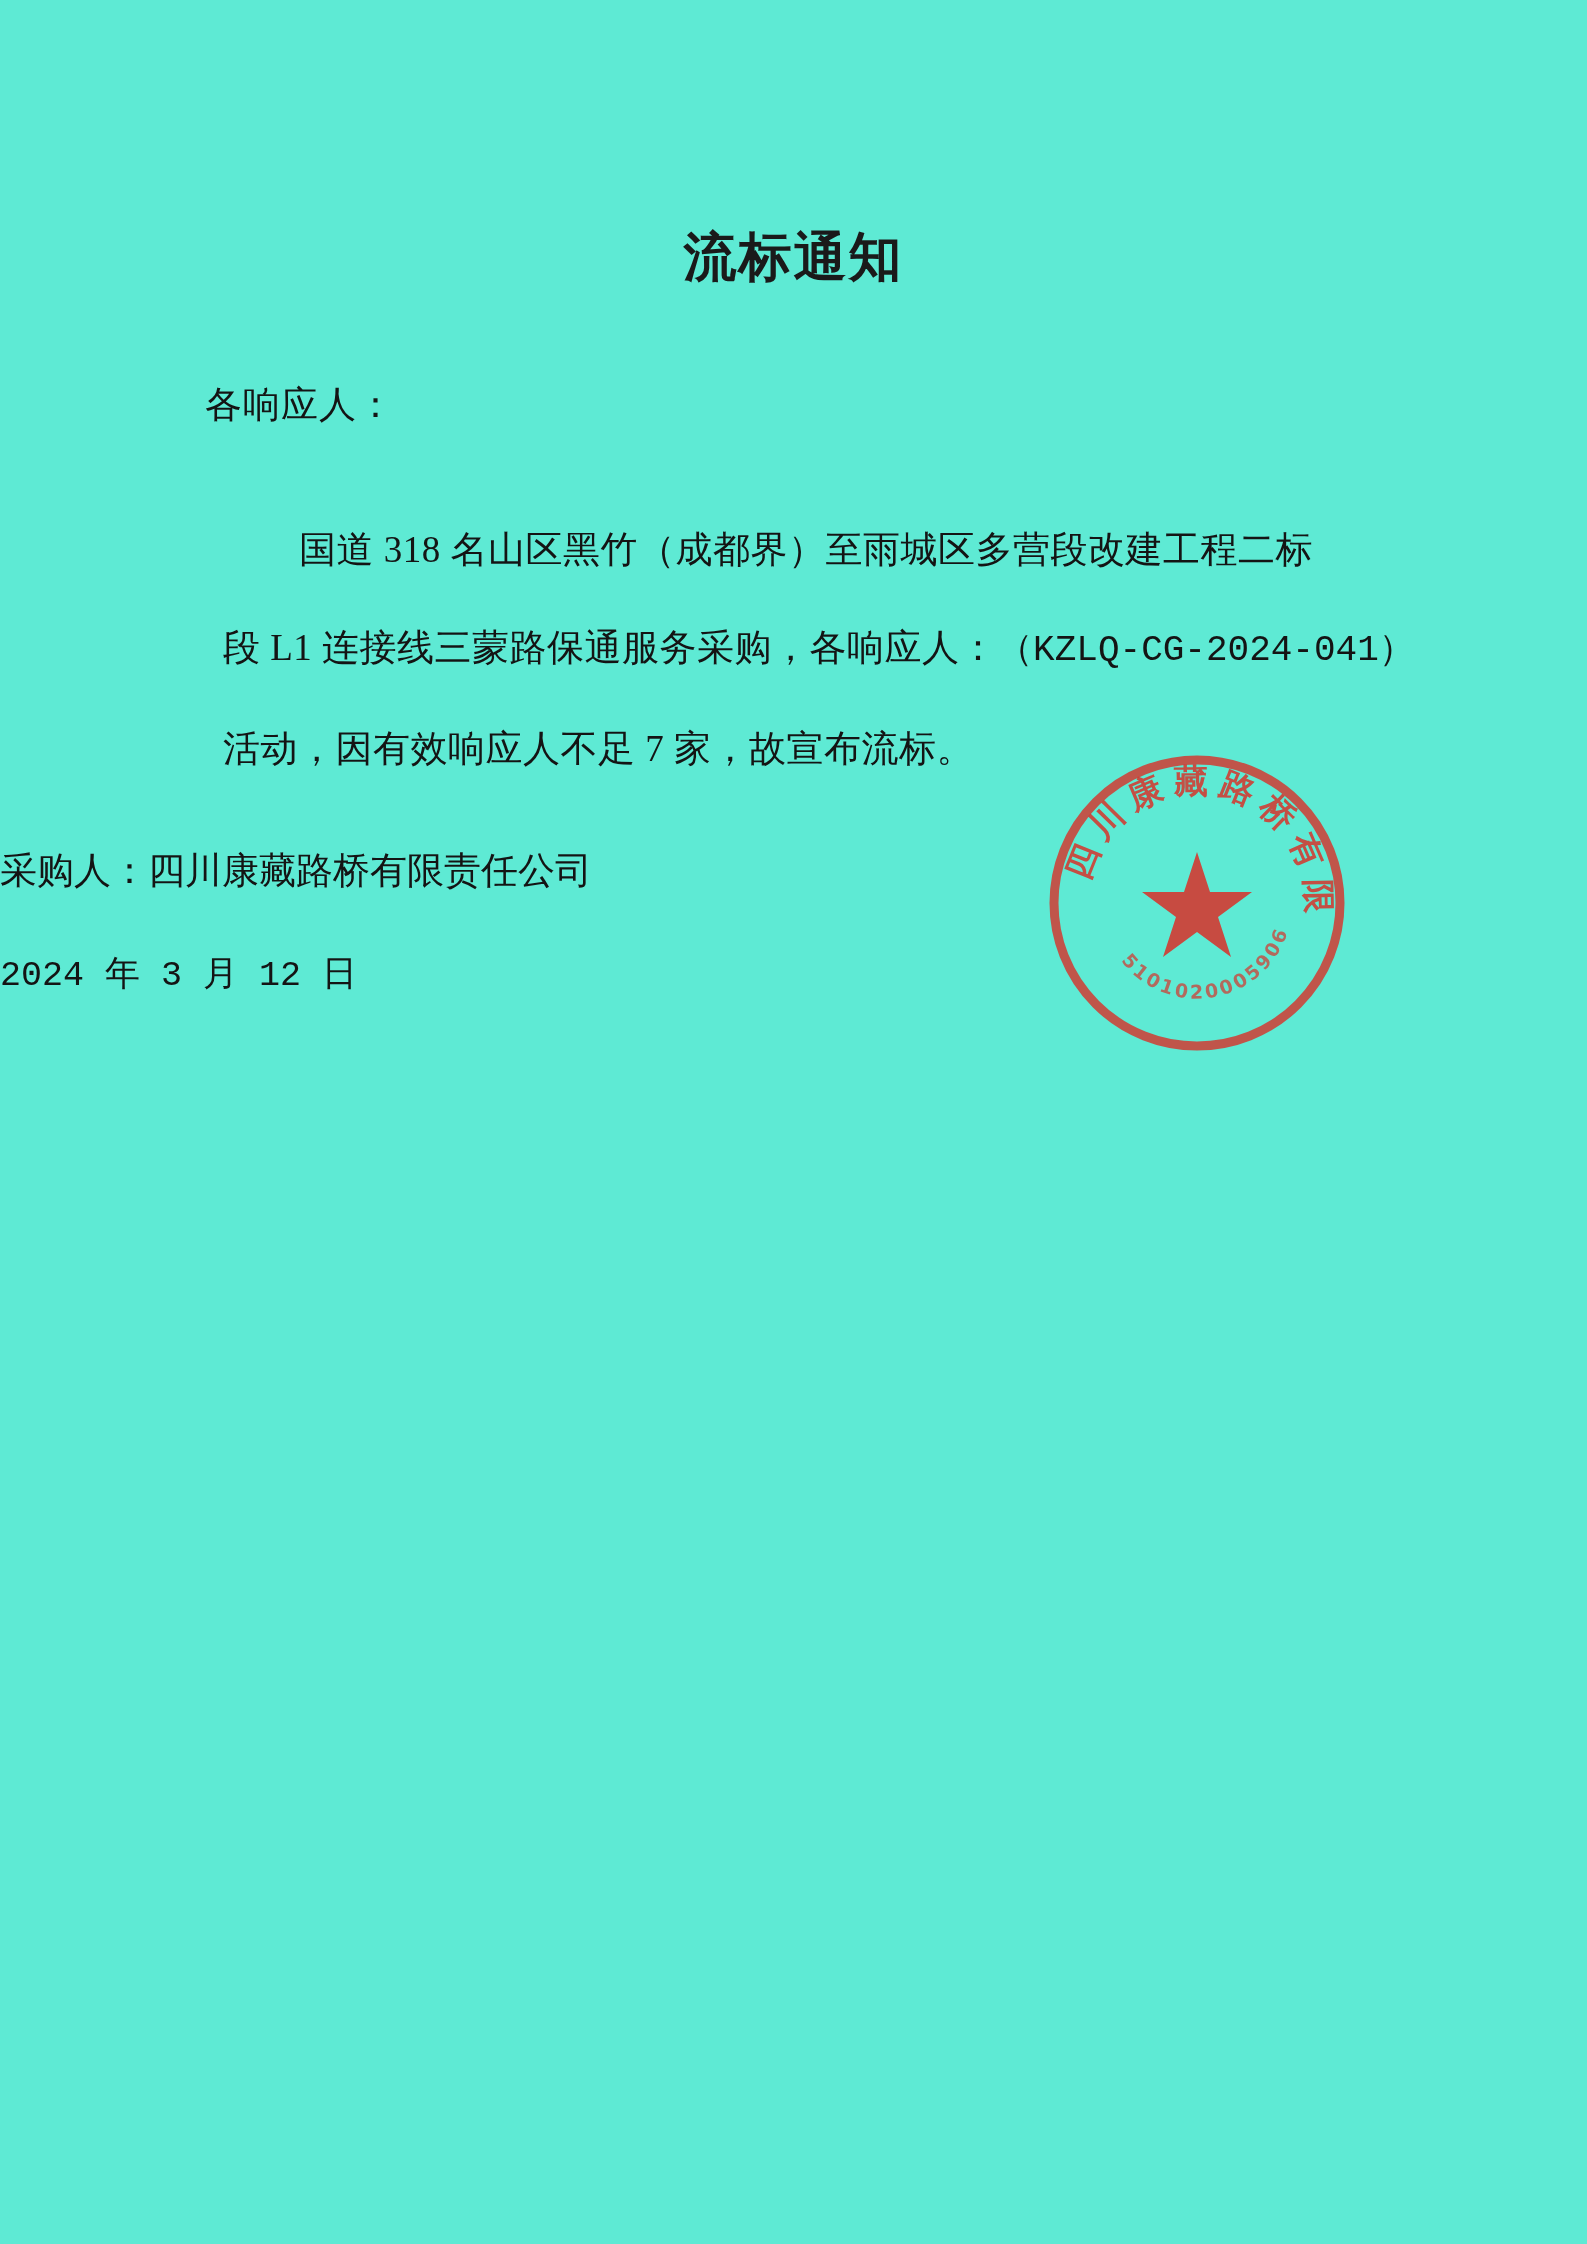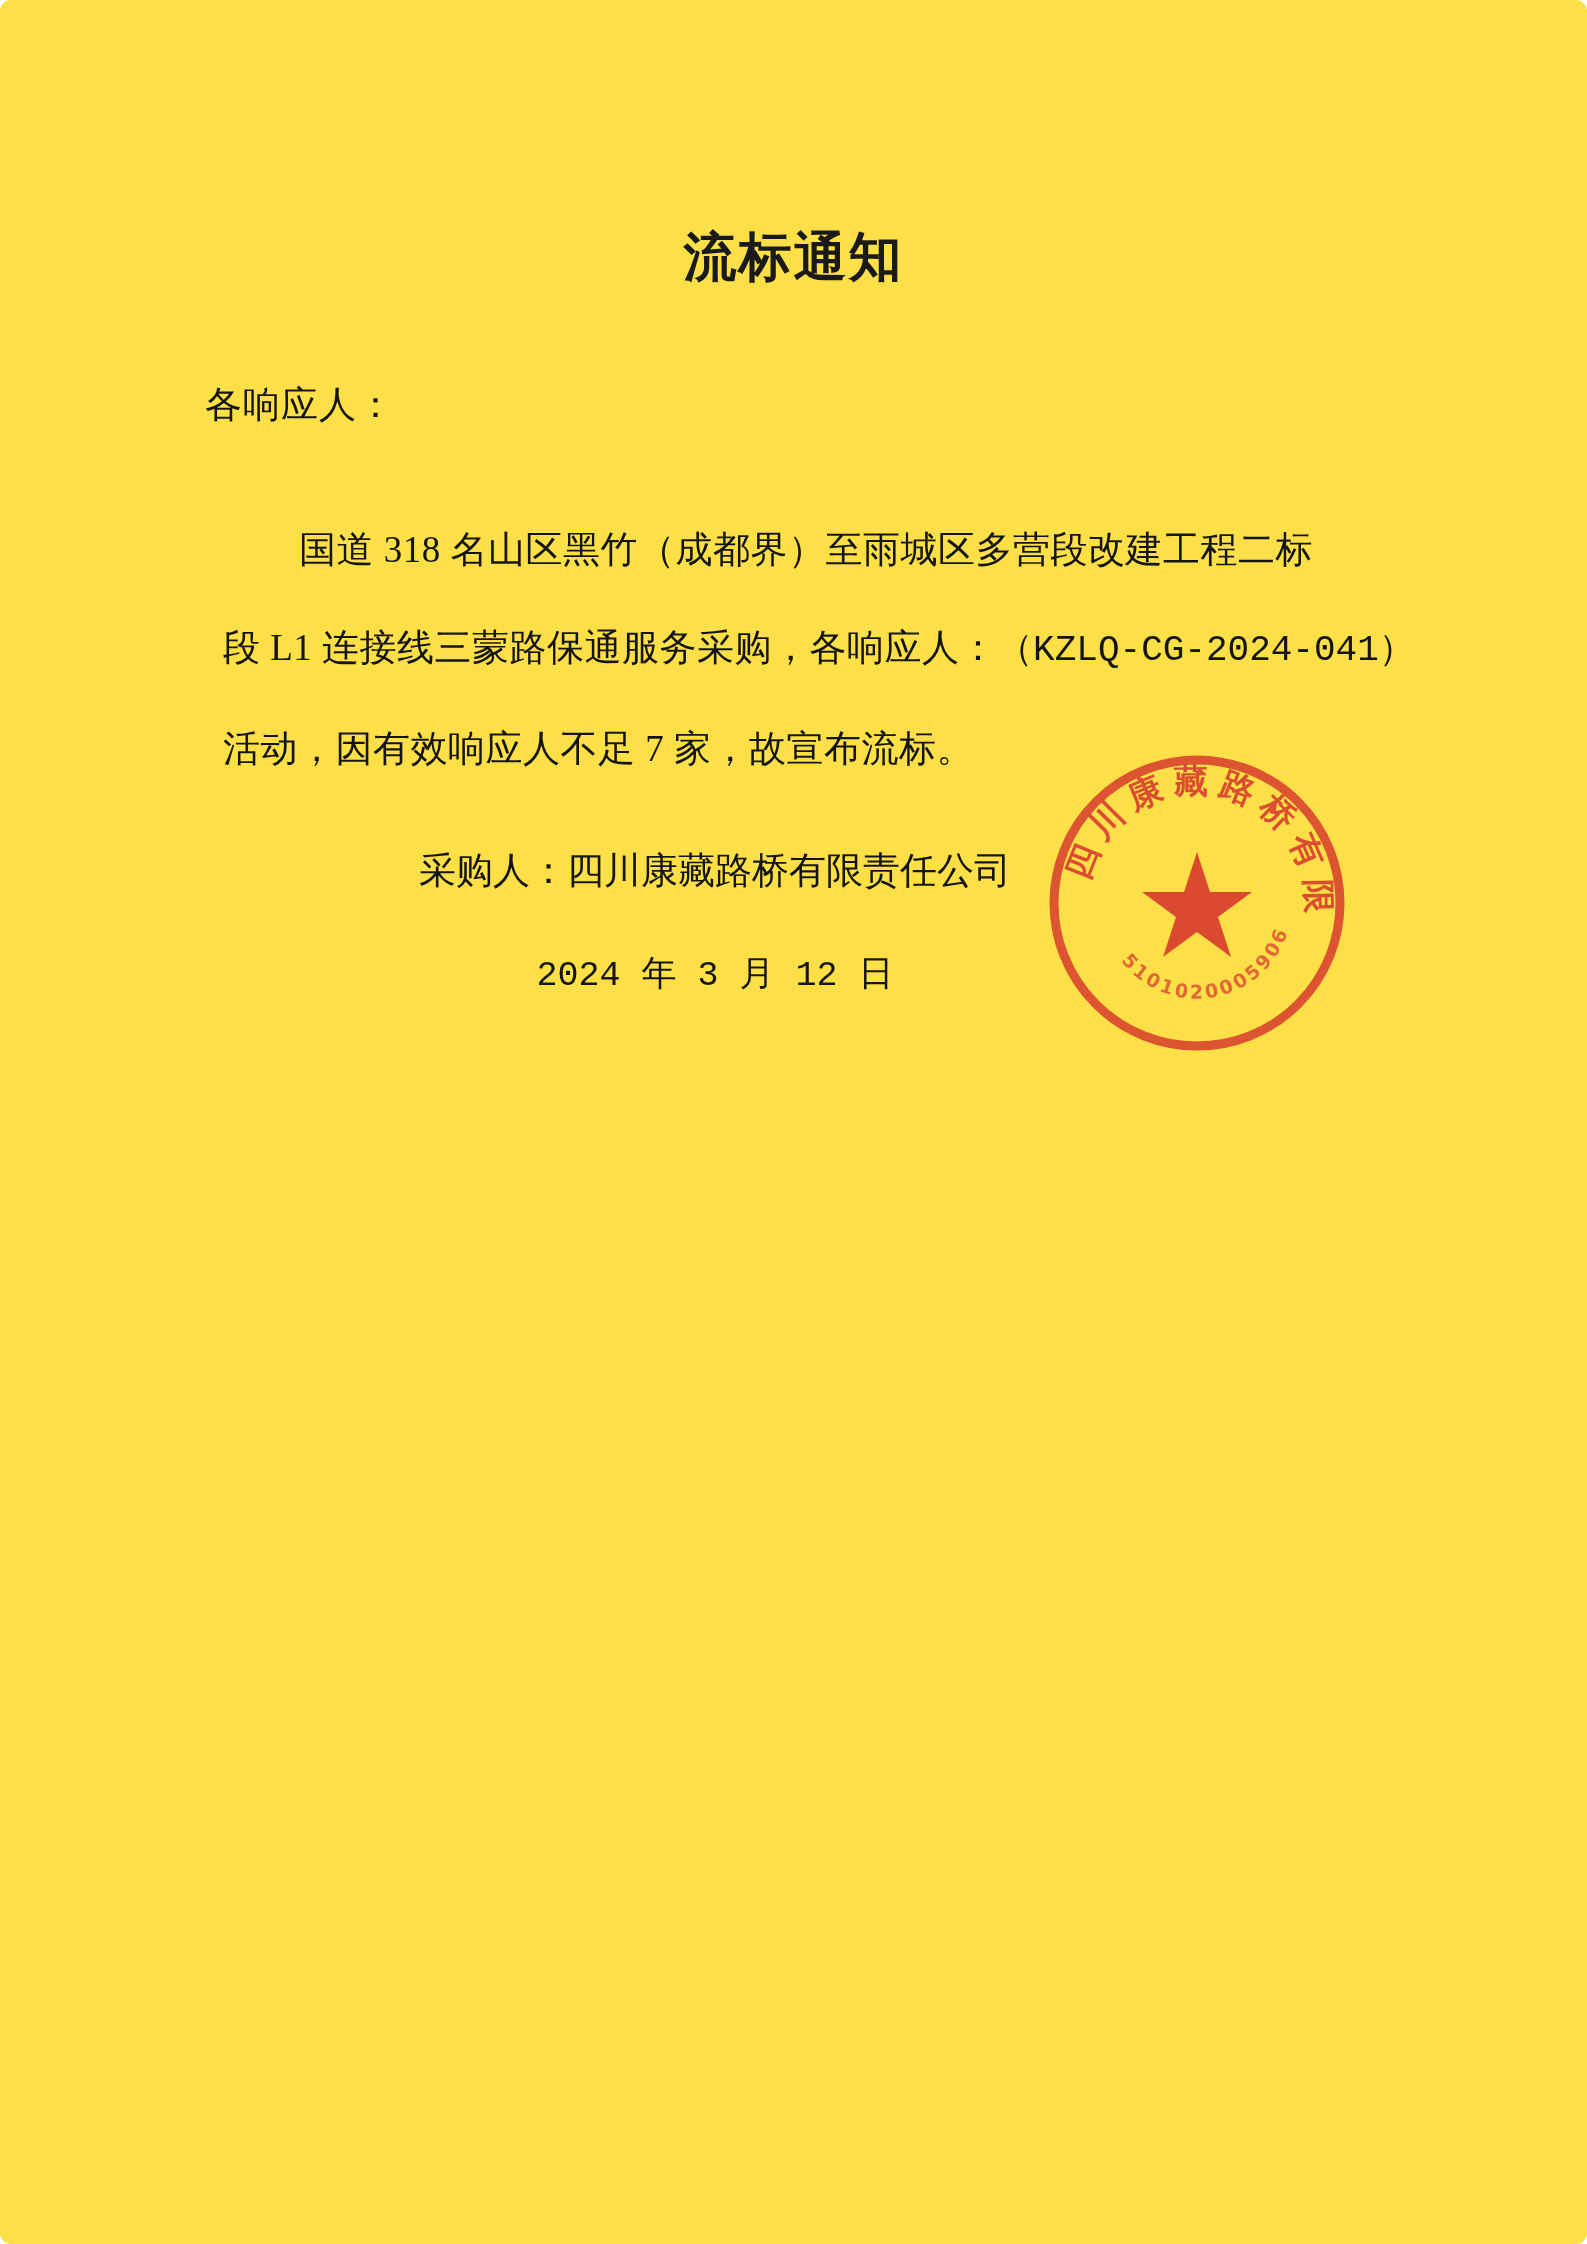--- a/index.html
+++ b/index.html
@@ -11,22 +11,21 @@
     width: 1587px;
     height: 2244px;
     position: relative;
     font-family: "Liberation Serif", "DejaVu Serif", serif;
     color: #111111;
     overflow: hidden;
   }
   .page {
     position: absolute;
     inset: 0;
-    background: #fde047;
-    border-radius: 11px;
+    background: #5eead4;
   }
   .doc-title {
     position: absolute;
     top: 222px;
     left: 0;
     width: 100%;
     text-align: center;
     font-size: 53px;
     font-weight: bold;
     letter-spacing: 2px;
@@ -61,21 +60,21 @@
   .mono {
     font-family: "Liberation Mono", "DejaVu Sans Mono", monospace;
     font-size: 36px;
     letter-spacing: 0px;
   }
   .sign-block {
     position: absolute;
     top: 820px;
     left: 0;
     width: 1430px;
-    text-align: center;
+    text-align: left;
     font-size: 37px;
     line-height: 102px;
     color: #141414;
   }
   .sign-block div {
     white-space: nowrap;
   }
   .sign-date .mono {
     font-size: 35px;
   }

